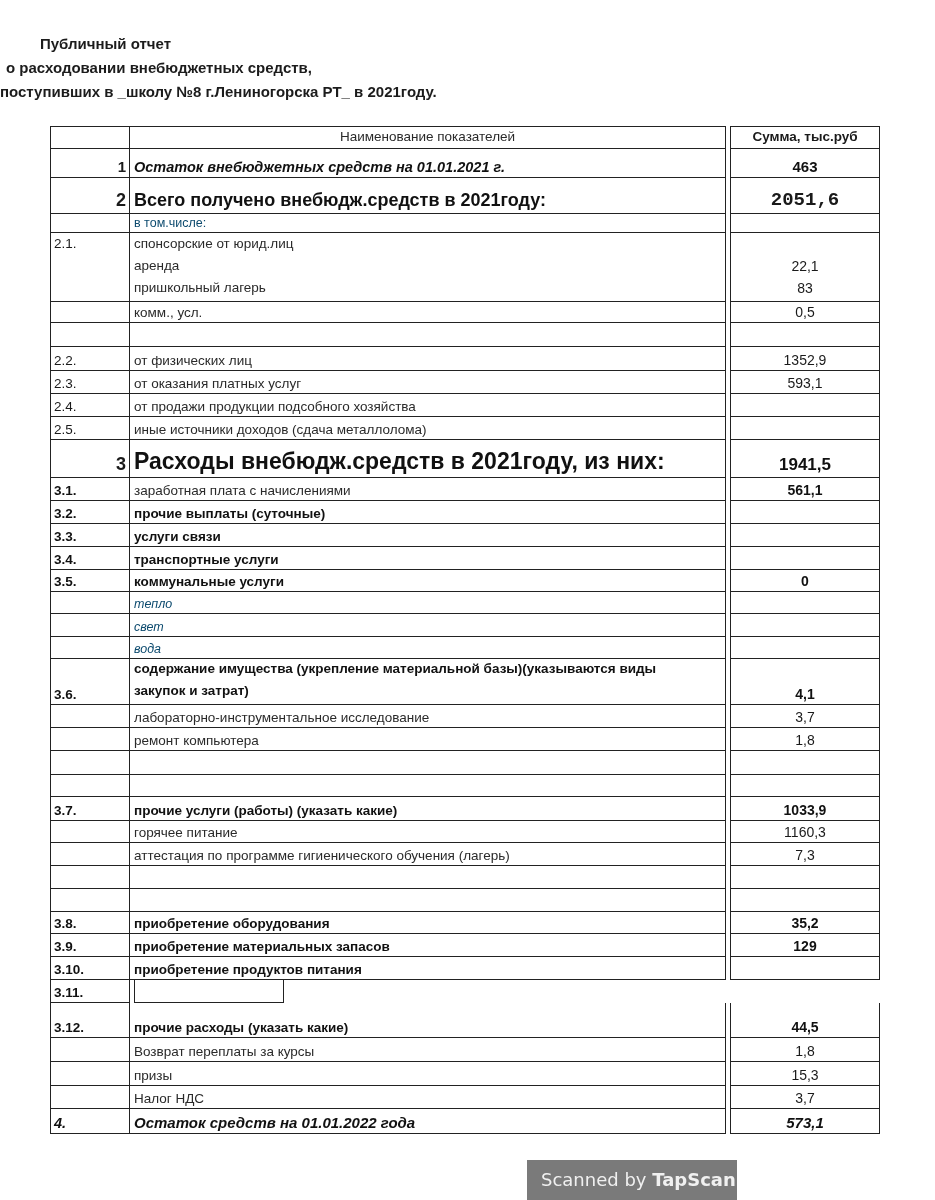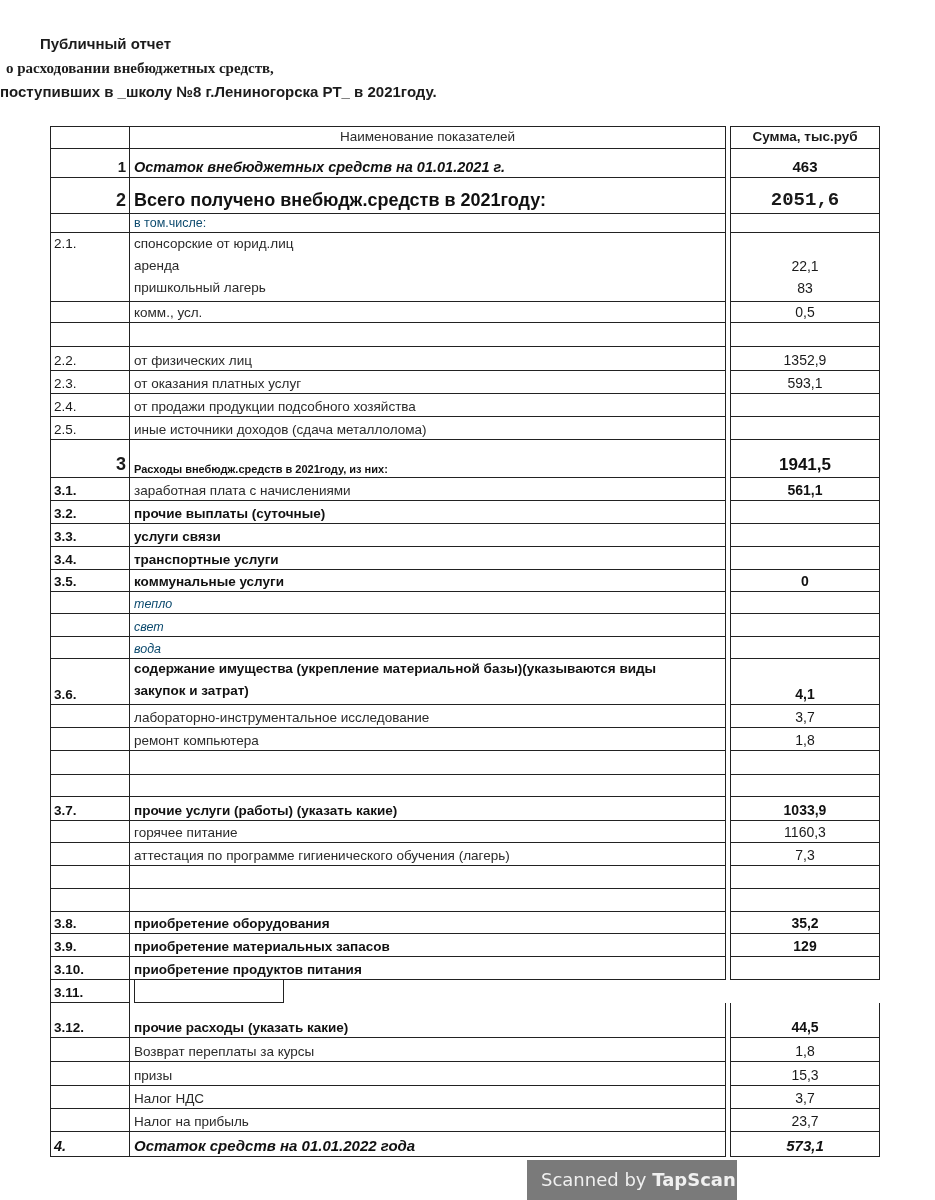--- a/index.html
+++ b/index.html
@@ -3,21 +3,21 @@
 <meta charset="utf-8">
 <style>
   html, body { margin: 0; padding: 0; }
   body {
     width: 935px; height: 1200px; background: #ffffff; position: relative; overflow: hidden;
     font-family: "Liberation Sans", "DejaVu Sans", sans-serif; color: #1a1a1a;
   }
   .title-block { position: absolute; top: 32px; left: 0; width: 935px; text-align: left; }
   .title-line { font-size: 15px; font-weight: bold; line-height: 24px; color: #1c1c1c; }
   .title-line.l1 { margin-left: 40px; }
-  .title-line.l2 { margin-left: 6px; font-family: Liberation Serif, serif; }
+  .title-line.l2 { margin-left: 6px; }
   .title-line.l3 { margin-left: 0px; }
 
   .tbl { position: absolute; left: 50px; top: 126px; width: 830px; }
   .row { position: relative; display: flex; width: 830px; }
   .c-num { width: 80px; border-left: 1.5px solid #222; border-right: 1.5px solid #222; border-bottom: 1.5px solid #222; box-sizing: border-box; font-size: 13.5px; padding: 0 3px; display: flex; align-items: flex-end; padding-bottom: 2px; }
   .c-name { width: 596px; border-right: 1.5px solid #222; border-bottom: 1.5px solid #222; box-sizing: border-box; font-size: 13.5px; padding: 0 4px; display: flex; flex-direction: column; justify-content: flex-end; padding-bottom: 2px; color: #2a2a2a; }
   .gap { width: 4px; }
   .c-sum { width: 150px; border-left: 1.5px solid #222; border-right: 1.5px solid #222; border-bottom: 1.5px solid #222; box-sizing: border-box; font-size: 14px; text-align: center; display: flex; flex-direction: column; justify-content: flex-end; padding-bottom: 2px; color: #1a1a1a; }
   .row.first .c-num, .row.first .c-name, .row.first .c-sum { border-top: 1.5px solid #222; }
 
@@ -129,21 +129,21 @@
 
   <div class="row" style="height:23px">
     <div class="c-num">2.5.</div>
     <div class="c-name">иные источники доходов (сдача металлолома)</div>
     <div class="gap"></div>
     <div class="c-sum"></div>
   </div>
 
   <div class="row" style="height:38px">
     <div class="c-num num-right big">3</div>
-    <div class="c-name bold" style="font-size:11px">Расходы внебюдж.средств в 2021году, из них:</div>
+    <div class="c-name bold" style="font-size:23px">Расходы внебюдж.средств в 2021году, из них:</div>
     <div class="gap"></div>
     <div class="c-sum bold" style="font-size:17px">1941,5</div>
   </div>
 
   <div class="row" style="height:23px">
     <div class="c-num bold">3.1.</div>
     <div class="c-name">заработная плата  с начислениями</div>
     <div class="gap"></div>
     <div class="c-sum bold">561,1</div>
   </div>
@@ -318,26 +318,20 @@
     <div class="c-sum">15,3</div>
   </div>
 
   <div class="row" style="height:23px">
     <div class="c-num"></div>
     <div class="c-name">Налог НДС</div>
     <div class="gap"></div>
     <div class="c-sum">3,7</div>
   </div>
 
-  <div class="row" style="height:23px">
-    <div class="c-num"></div>
-    <div class="c-name">Налог на прибыль</div>
-    <div class="gap"></div>
-    <div class="c-sum">23,7</div>
-  </div>
 
   <div class="row" style="height:25px">
     <div class="c-num bold italic" style="font-size:14.5px">4.</div>
     <div class="c-name bold italic" style="font-size:15px">Остаток средств на 01.01.2022 года</div>
     <div class="gap"></div>
     <div class="c-sum bold italic" style="font-size:15px">573,1</div>
   </div>
 </div>
 
 <div class="watermark"><span>Scanned by </span><b>TapScanner</b></div>

